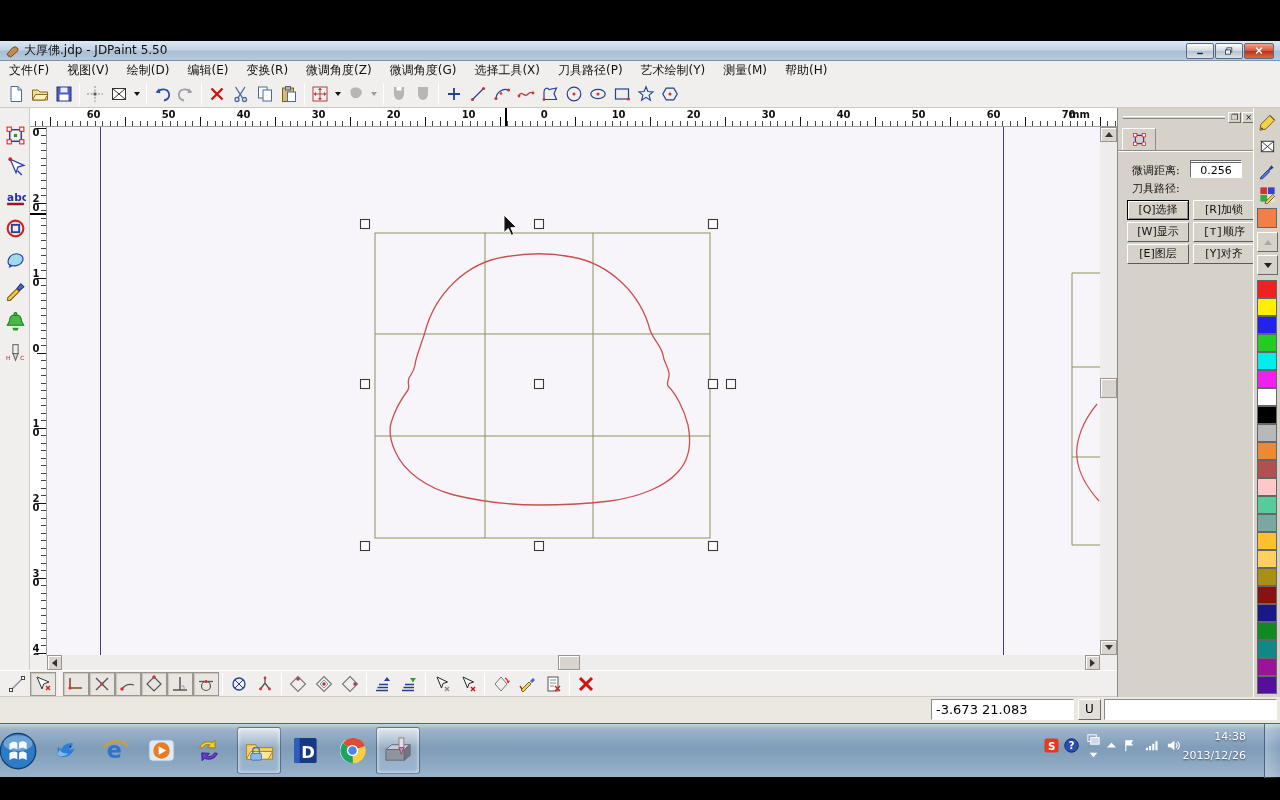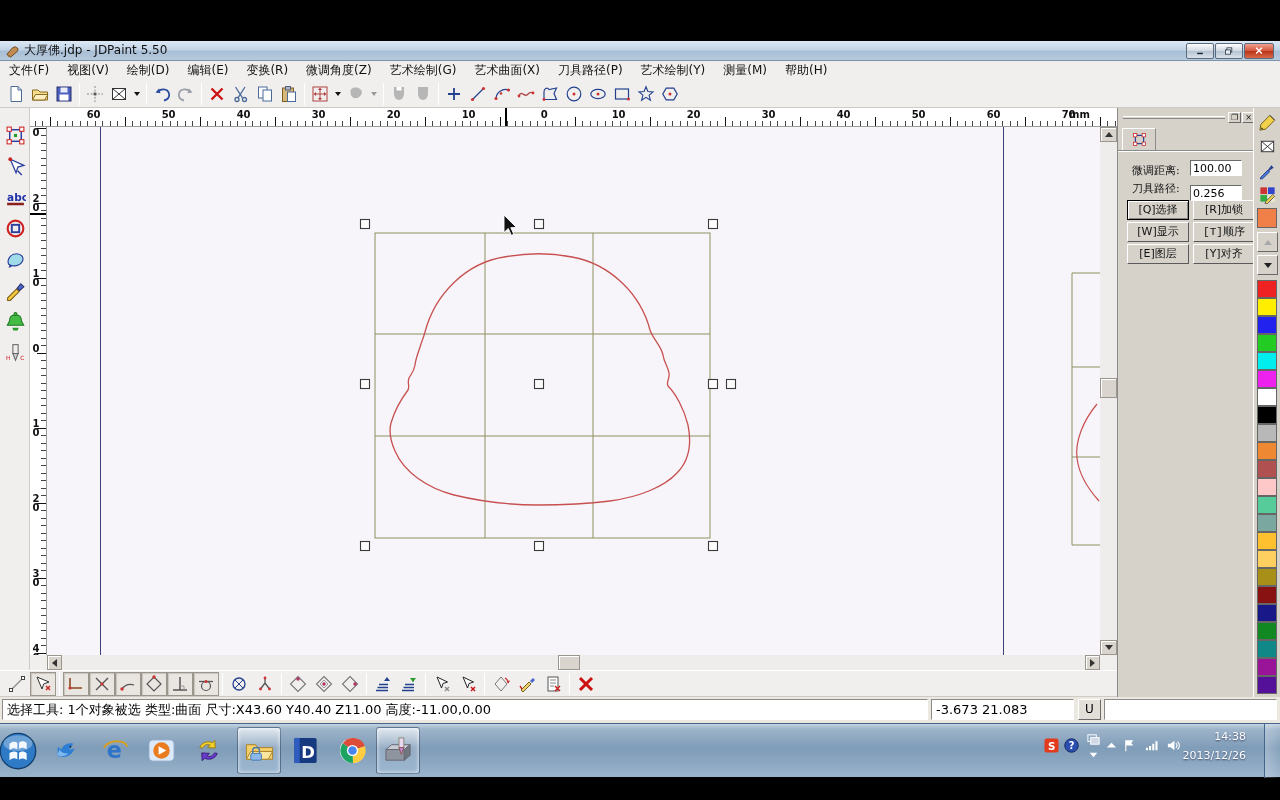--- a/index.html
+++ b/index.html
@@ -131,22 +131,22 @@
       </span>
   </div>
 
   <div class="abs" id="menubar">
       <div class="menu-item">文件(F)</div>
       <div class="menu-item">视图(V)</div>
       <div class="menu-item">绘制(D)</div>
       <div class="menu-item">编辑(E)</div>
       <div class="menu-item">变换(R)</div>
       <div class="menu-item">微调角度(Z)</div>
-      <div class="menu-item">艺术绘制(G)</div>
-      <div class="menu-item">艺术曲面(X)</div>
+      <div class="menu-item">微调角度(G)</div>
+      <div class="menu-item">选择工具(X)</div>
       <div class="menu-item">刀具路径(P)</div>
       <div class="menu-item">艺术绘制(Y)</div>
       <div class="menu-item">测量(M)</div>
       <div class="menu-item">帮助(H)</div>
     </div>
   <div class="abs" id="maintb">
       <span class="tbtn">
         <svg viewBox="0 0 20 20">
           <path d="M5 2.5h7l3.5 3.5v11.5H5z" fill="#fff" stroke="#4a6a9a"></path>
           <path d="M12 2.5v3.5h3.5" fill="none" stroke="#4a6a9a"></path>
@@ -482,21 +482,21 @@
             <rect x="13.5" y="2" width="4.5" height="4.5"></rect>
             <rect x="2" y="13.5" width="4.5" height="4.5"></rect>
             <rect x="13.5" y="13.5" width="4.5" height="4.5"></rect>
           </g>
         </svg>
     </div>
     <div class="tabline"></div>
     <div class="flabel" style="top:55px">微调距离:</div>
     <input style="top: 52px;" readonly="" value="100.00">
     <div class="flabel" style="top:73px">刀具路径:</div>
-    <input style="top: 77px;" readonly="" value="0.256">
+    <input style="top: 54px; text-align: center;" readonly="" value="0.256">
     <div id="pnlbtns">
         <div class="pnlbtn pressed" style="left: 9px; top: 92px;">[Q]选择</div>
         <div class="pnlbtn" style="left: 75px; top: 92px;">[R]加锁</div>
         <div class="pnlbtn" style="left: 9px; top: 114px;">[W]显示</div>
         <div class="pnlbtn" style="left: 75px; top: 114px; font-family: Liberation Mono, monospace;">[T]顺序</div>
         <div class="pnlbtn" style="left: 9px; top: 136px;">[E]图层</div>
         <div class="pnlbtn" style="left: 75px; top: 136px;">[Y]对齐</div>
       </div>
   </div>
 
@@ -699,21 +699,20 @@
       </span>
       <span class="tsep"></span>
       <span class="snapbtn">
         <svg viewBox="0 0 20 20">
           <path d="M4 4l12 12M16 4L4 16" stroke="#cc1111" stroke-width="3"></path>
         </svg>
       </span>
     </div>
 
   <div class="abs" id="statusbar">
-    <div class="sfield" style="left:2px;width:926px">选择工具: 1个对象被选 类型:曲面 尺寸:X43.60 Y40.40 Z11.00 高度:-11.00,0.00</div>
     <div class="sfield" style="left:931px;width:143px">-3.673 21.083</div>
     <div id="ubtn" style="left:1078px">U</div>
     <div class="sfield" style="left:1104px;width:173px"></div>
   </div>
 
   <div class="abs" id="taskbar">
     <div id="clock">
       <div>14:38</div>
       <div class="l2">2013/12/26</div>
     </div>

